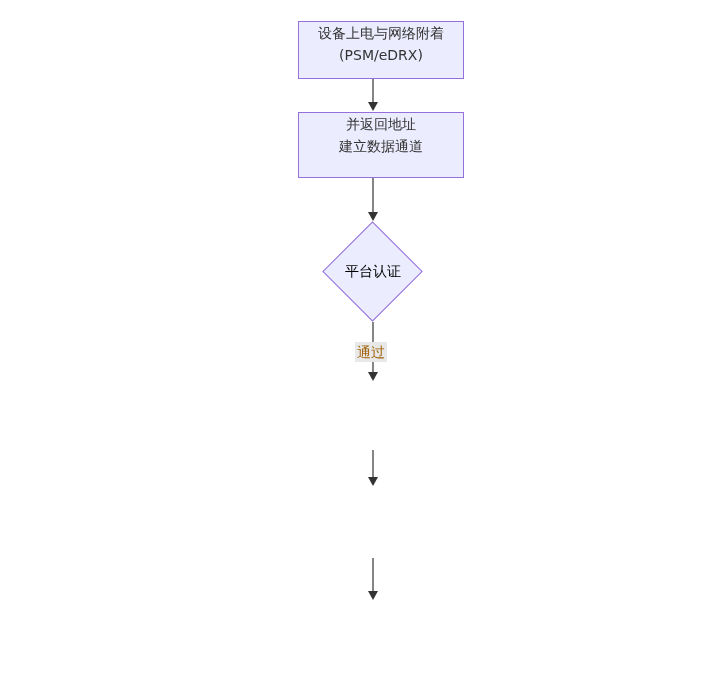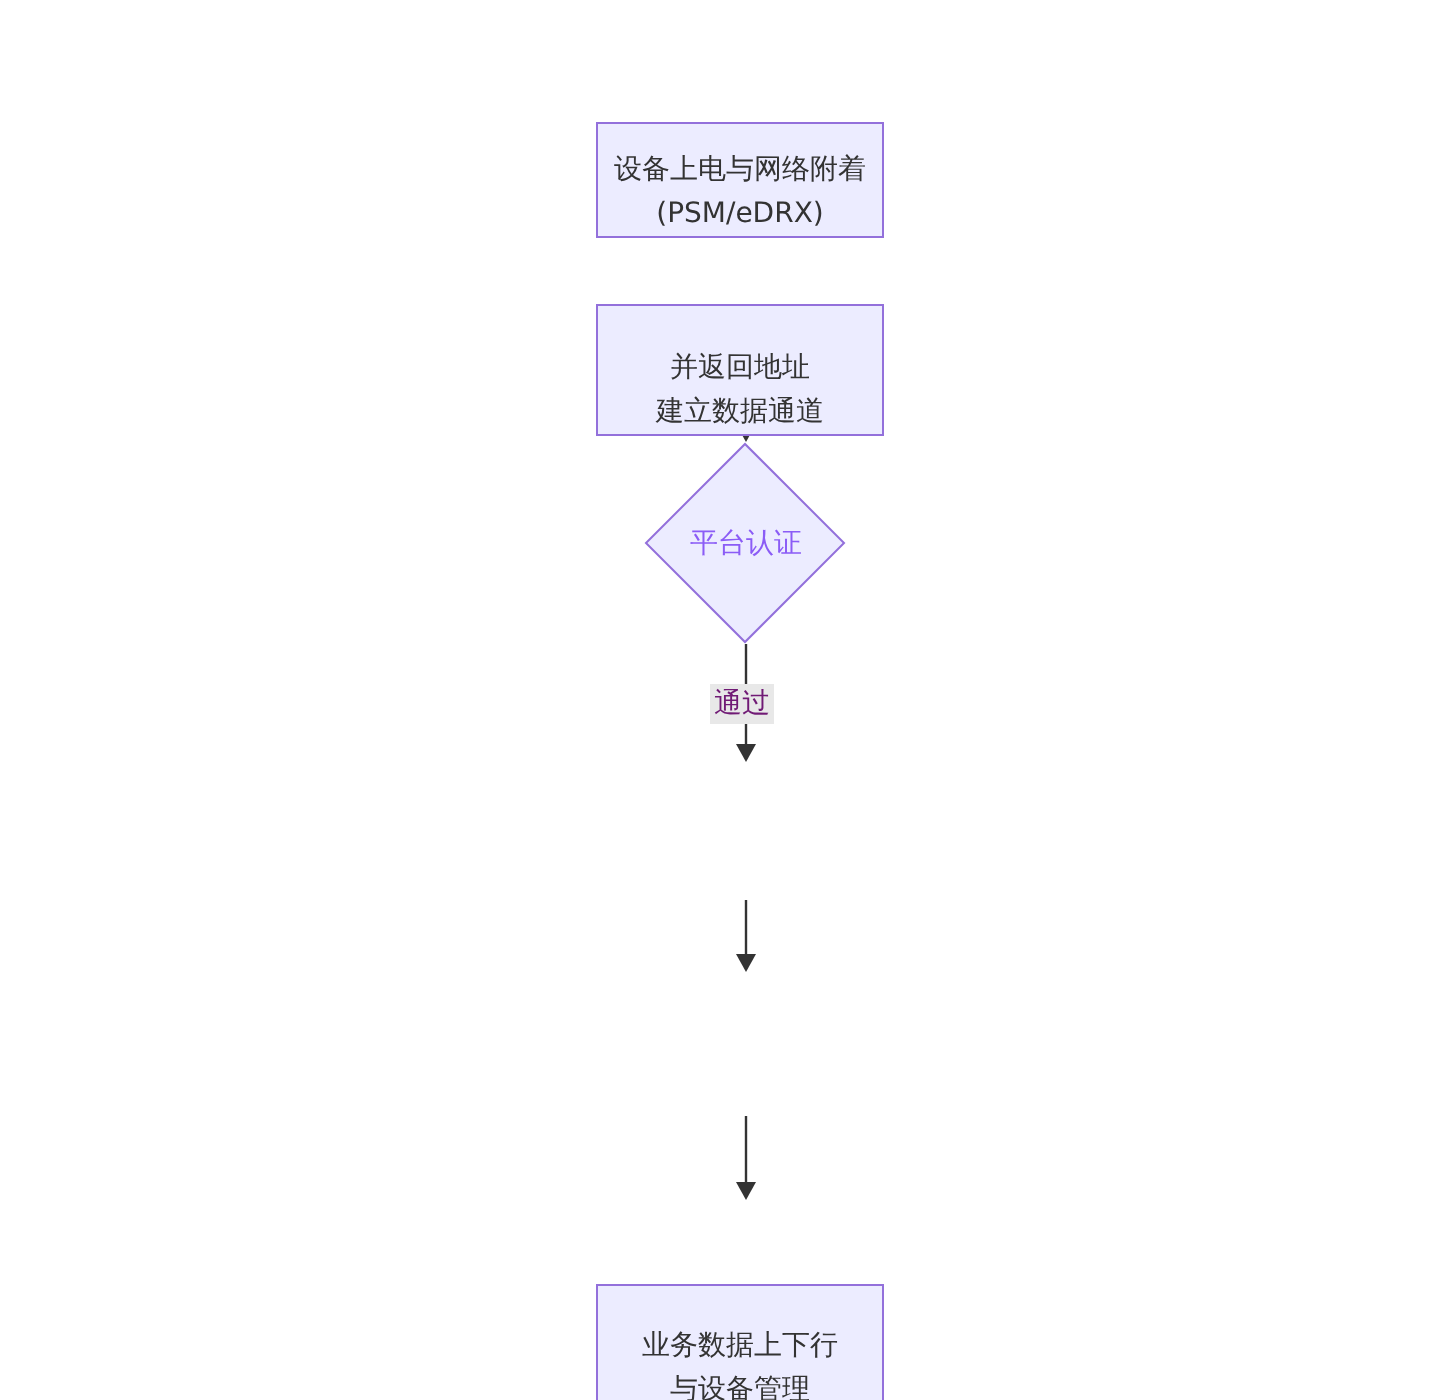--- a/index.html
+++ b/index.html
@@ -19,30 +19,29 @@
     position: absolute;
     left: 0;
     top: 0;
     width: 726px;
     height: 700px;
     pointer-events: none;
   }
   .node.rect {
     position: absolute;
     left: 298px;
-    width: 144px;
+    width: 166px;
     background: #ECECFF;
     border: 1px solid #9370DB;
     display: flex;
     flex-direction: column;
     align-items: center;
-    justify-content: flex-end;
+    justify-content: flex-start;
     box-sizing: border-box;
     z-index: 2;
-    margin-top: 40px;
   }
   .node .ln {
     font-size: 14px;
     line-height: 22px;
     color: #333333;
     text-align: center;
     white-space: nowrap;
   }
   .n1 { top: 21px;  height: 58px; }
   .n2 { top: 112px; height: 66px; }
@@ -72,30 +71,30 @@
   .diamond-text {
     position: absolute;
     left: 0;
     top: 0;
     width: 100%;
     height: 100%;
     display: flex;
     align-items: center;
     justify-content: center;
     font-size: 14px;
-    color: #8b5cf6;
+    color: #000000;
     white-space: nowrap;
   }
   .edge-label {
     position: absolute;
     left: 371px;
     top: 342px;
     transform: translateX(-50%);
     background: #e8e8e8;
-    color: #701a75;
+    color: #a16207;
     font-size: 14px;
     line-height: 20px;
     padding: 0 2px;
     z-index: 3;
     white-space: nowrap;
   }
 </style>
 </head>
 <body>
 
@@ -131,18 +130,14 @@
 
   <div class="diamond-box">
     <div class="diamond-shape"></div>
     <div class="diamond-text">平台认证</div>
   </div>
 
   <div class="edge-label">通过</div>
 
 
 
-  <div class="node rect n6">
-    <div class="ln">业务数据上下行</div>
-    <div class="ln">与设备管理</div>
-  </div>
 
 </div>
 
 </body></html>

